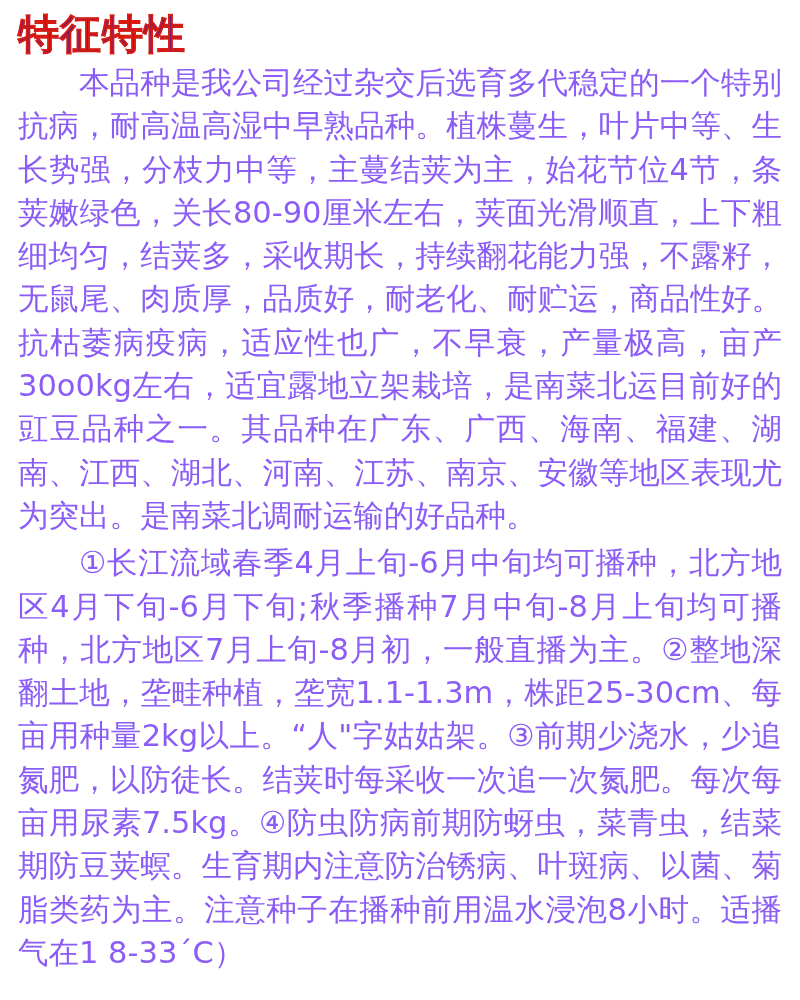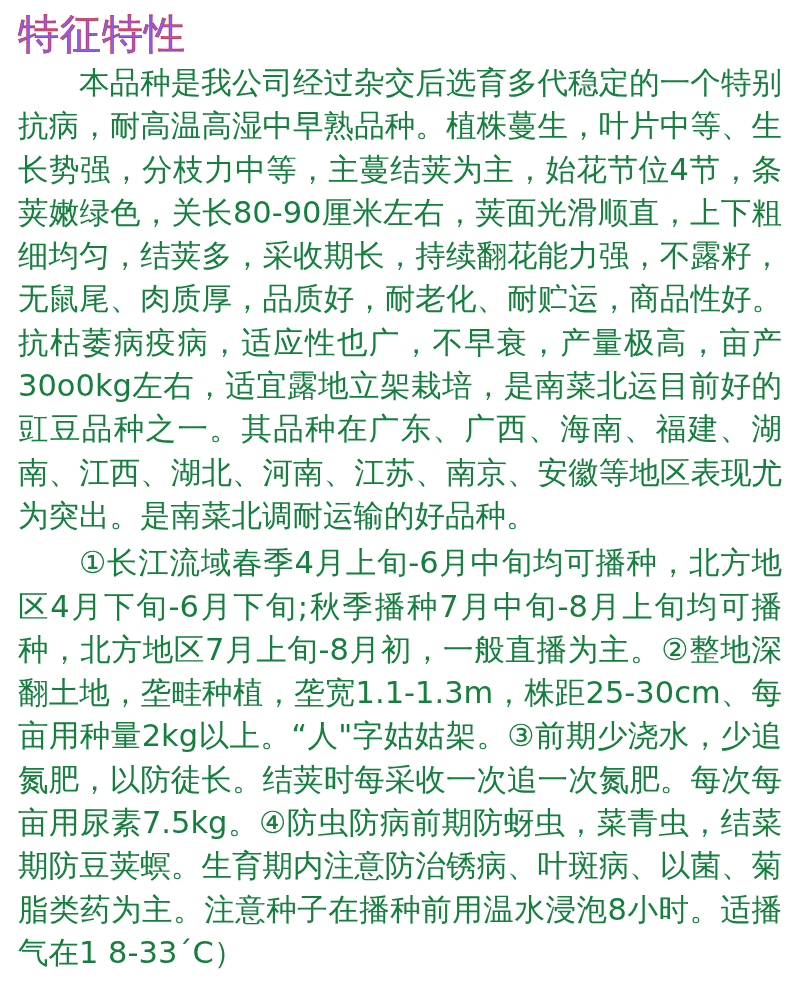--- a/index.html
+++ b/index.html
@@ -14,36 +14,36 @@
     overflow: hidden;
   }
   .page {
     width: 800px;
     height: 1000px;
     box-sizing: border-box;
     padding: 14px 18px 0 18px;
     position: relative;
   }
   .section-heading {
-    color: #8b5cf6;
-    font-weight: normal;
+    color: #701a75;
+    font-weight: bold;
     font-size: 41px;
     line-height: 1.0;
     letter-spacing: 1px;
     margin: 0 0 6px 0;
     font-family: "DejaVu Sans", "Liberation Sans", sans-serif;
     -webkit-text-stroke: 0.6px #d91b11;
   }
   .section-heading .sub {
     font-size: 28px;
     letter-spacing: 0px;
     vertical-align: baseline;
   }
   .body-text {
-    color: #15803d;
+    color: #8b5cf6;
     font-size: 30.5px;
     line-height: 1.42;
     text-align: justify;
     text-justify: inter-ideograph;
     margin: 0;
     letter-spacing: 0px;
   }
   .para-1 {
     text-indent: 2em;
     margin-bottom: 4px;

